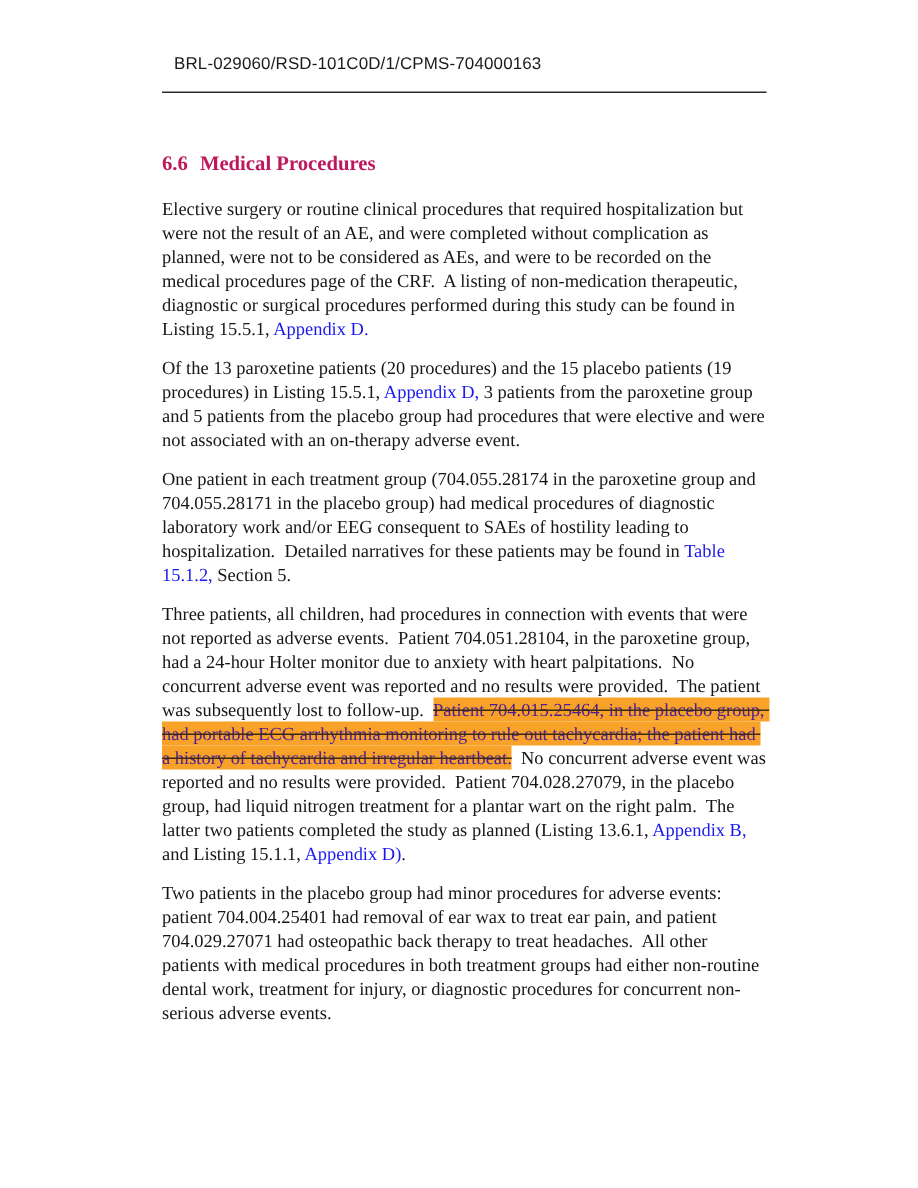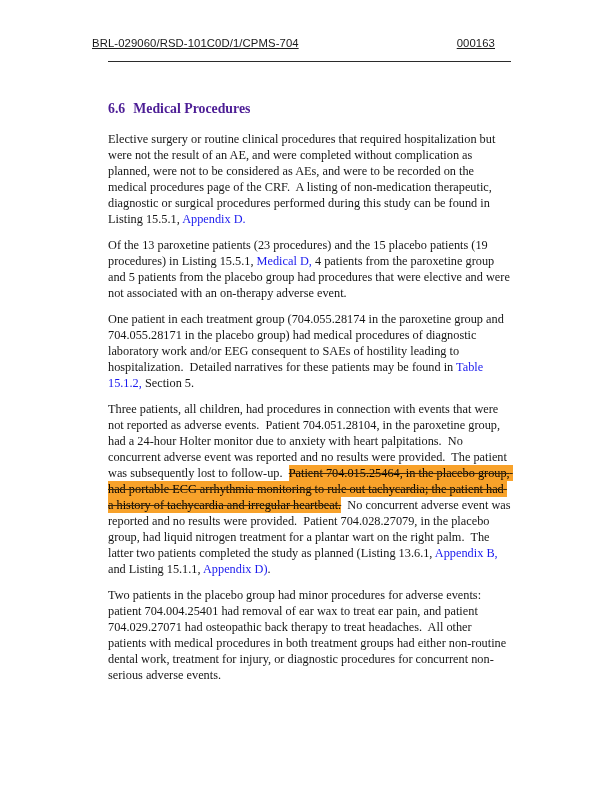--- a/index.html
+++ b/index.html
@@ -10,31 +10,30 @@
   .page {
     position: relative;
     width: 612px;
     height: 792px;
     background: #ffffff;
     overflow: hidden;
     font-family: "Liberation Serif", serif;
   }
   .header-row {
     position: absolute;
-    left: 92px;
+    left: 116px;
     top: 37px;
     width: 403px;
     display: flex;
-    justify-content: space-between;
+    justify-content: flex-start;
     align-items: baseline;
     font-family: "Liberation Sans", sans-serif;
     font-size: 11.3px;
     color: #1b1b1b;
     letter-spacing: 0.1px;
-    text-decoration: underline;
   }
   .header-rule {
     position: absolute;
     left: 108px;
     top: 61px;
     width: 403px;
     border: none;
     border-top: 1.6px solid #2b2b2b;
     margin: 0;
   }
@@ -44,21 +43,21 @@
     top: 100px;
     width: 403px;
     color: #161616;
   }
   h1.section-heading {
     font-family: "Liberation Serif", serif;
     font-size: 13.8px;
     font-weight: bold;
     line-height: 17px;
     margin: 0 0 14px 0;
-    color: #4c1d95;
+    color: #be185d;
   }
   h1.section-heading .heading-number {
     margin-right: 8px;
   }
   p.para {
     font-size: 12.3px;
     line-height: 16px;
     margin: 0 0 10px 0;
     white-space: pre-wrap;
     color: #161616;
@@ -67,21 +66,21 @@
     color: #1a1aee;
     text-decoration: none;
     cursor: pointer;
     text-align: center;
   }
   .hl-strike {
     background: #f8a22a;
     text-decoration: line-through;
     text-decoration-thickness: 1px;
     text-decoration-color: #3a2a10;
-    color: #000000;
+    color: #4c1d95;
     padding: 1px 0;
   }
 </style>
 </head>
 <body>
 
 <div class="page">
 
   <div class="header-row">
       <span>BRL-029060/RSD-101C0D/1/CPMS-704</span>
@@ -89,21 +88,21 @@
     </div>
 
   <hr class="header-rule">
 
   <div class="content">
 
     <h1 class="section-heading"><span class="heading-number">6.6</span><span>Medical Procedures</span></h1>
 
     <p class="para"><span>Elective surgery or routine clinical procedures that required hospitalization but were not the result of an AE, and were completed without complication as planned, were not to be considered as AEs, and were to be recorded on the medical procedures page of the CRF.  A listing of non-medication therapeutic, diagnostic or surgical procedures performed during this study can be found in Listing 15.5.1, </span><a class="doc-link">Appendix D.</a></p>
 
-    <p class="para"><span>Of the 13 paroxetine patients (23 procedures) and the 15 placebo patients (19 procedures) in Listing 15.5.1, </span><a class="doc-link">Medical D,</a><span> 4 patients from the paroxetine group and 5 patients from the placebo group had procedures that were elective and were not associated with an on-therapy adverse event.</span></p>
+    <p class="para"><span>Of the 13 paroxetine patients (20 procedures) and the 15 placebo patients (19 procedures) in Listing 15.5.1, </span><a class="doc-link">Appendix D,</a><span> 3 patients from the paroxetine group and 5 patients from the placebo group had procedures that were elective and were not associated with an on-therapy adverse event.</span></p>
 
     <p class="para"><span>One patient in each treatment group (704.055.28174 in the paroxetine group and 704.055.28171 in the placebo group) had medical procedures of diagnostic laboratory work and/or EEG consequent to SAEs of hostility leading to hospitalization.  Detailed narratives for these patients may be found in </span><a class="doc-link">Table 15.1.2,</a><span> Section 5.</span></p>
 
     <p class="para"><span>Three patients, all children, had procedures in connection with events that were not reported as adverse events.  Patient 704.051.28104, in the paroxetine group, had a 24-hour Holter monitor due to anxiety with heart palpitations.  No concurrent adverse event was reported and no results were provided.  The patient was subsequently lost to follow-up.  </span><span class="hl-strike">Patient 704.015.25464, in the placebo group, had portable ECG arrhythmia monitoring to rule out tachycardia; the patient had a history of tachycardia and irregular heartbeat.</span><span>  No concurrent adverse event was reported and no results were provided.  Patient 704.028.27079, in the placebo group, had liquid nitrogen treatment for a plantar wart on the right palm.  The latter two patients completed the study as planned (Listing 13.6.1, </span><a class="doc-link">Appendix B,</a><span> and Listing 15.1.1, </span><a class="doc-link">Appendix D)</a><span>.</span></p>
 
     <p class="para"><span>Two patients in the placebo group had minor procedures for adverse events: patient 704.004.25401 had removal of ear wax to treat ear pain, and patient 704.029.27071 had osteopathic back therapy to treat headaches.  All other patients with medical procedures in both treatment groups had either non-routine dental work, treatment for injury, or diagnostic procedures for concurrent non-serious adverse events.</span></p>
 
   </div>
 </div>
 

